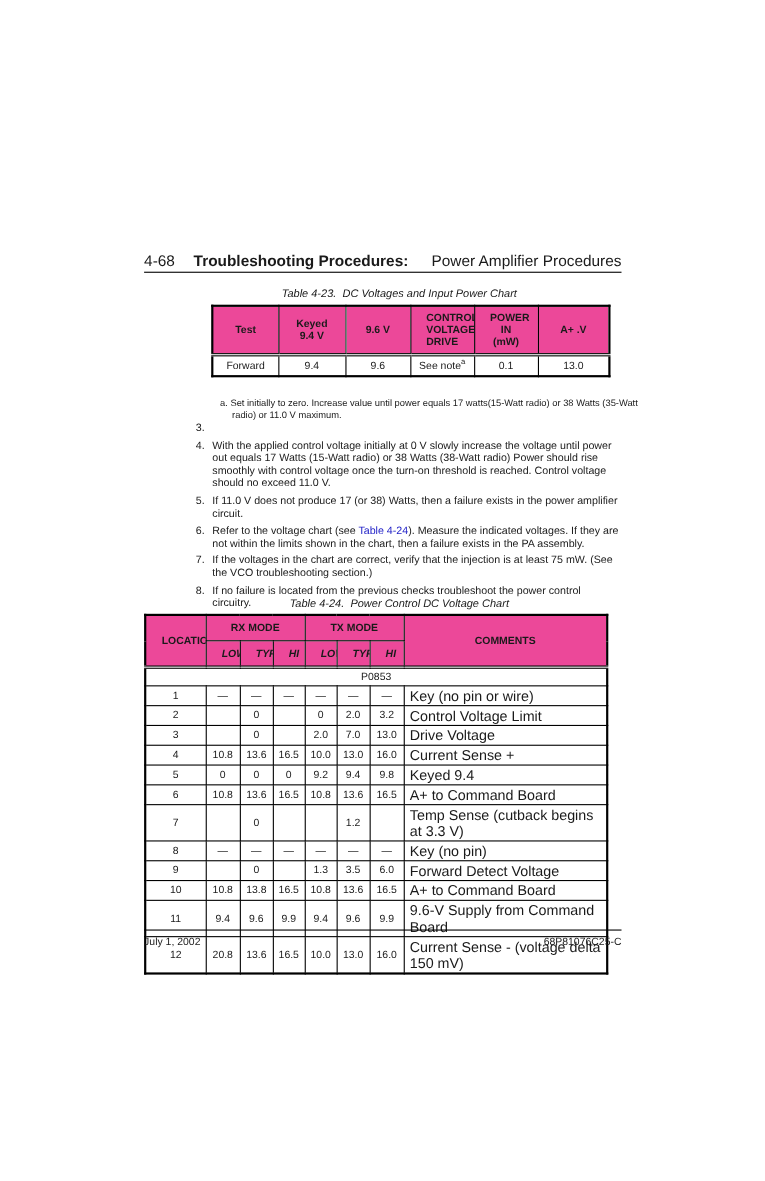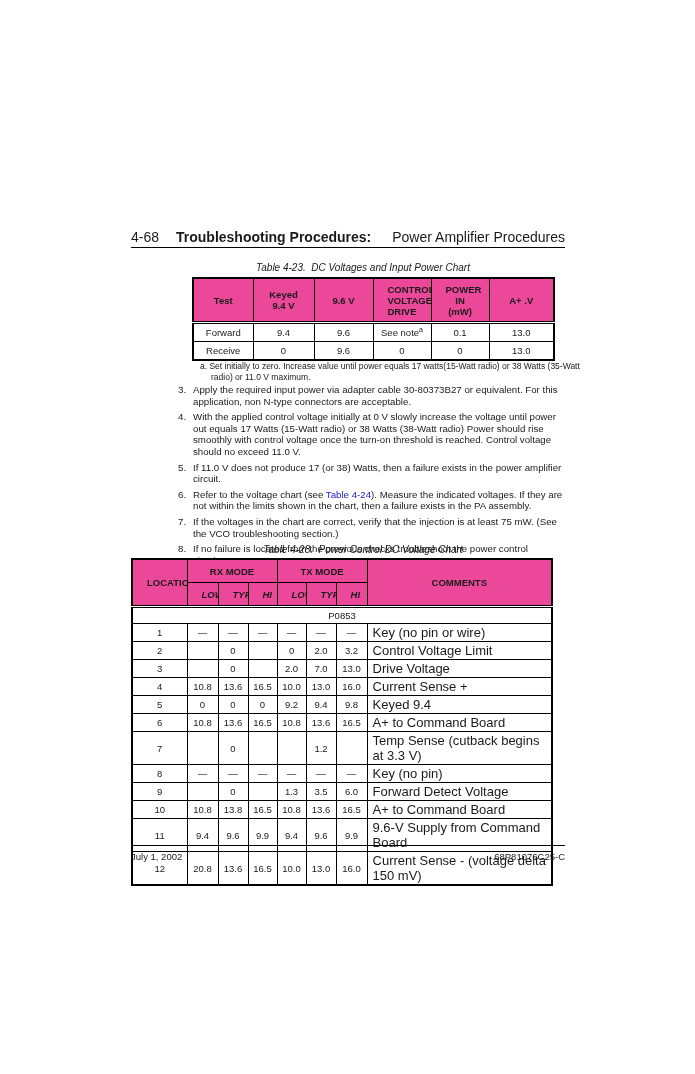--- a/index.html
+++ b/index.html
@@ -137,37 +137,28 @@
   </thead>
   <tbody id="t23-body">
       <tr>
         <td>Forward</td>
         <td>9.4</td>
         <td>9.6</td>
         <td>See note<sup>a</sup></td>
         <td>0.1</td>
         <td>13.0</td>
       </tr>
-      <tr>
-        <td>Receive</td>
-        <td>0</td>
-        <td>9.6</td>
-        <td>0</td>
-        <td>0</td>
-        <td>13.0</td>
-      </tr>
     </tbody>
 </table>
 
 <div class="abs footnote">a. Set initially to zero. Increase value until power equals 17 watts(15-Watt radio) or 38 Watts (35-Watt radio) or 11.0 V maximum.</div>
 
 <div class="abs steps" id="steps">
     <div class="step">
       <div class="step-num">3.</div>
-      <div class="step-text">Apply the required input power via adapter cable 30-80373B27 or equivalent. For this application, non N-type connectors are acceptable.</div>
     </div>
     <div class="step">
       <div class="step-num">4.</div>
       <div class="step-text">With the applied control voltage initially at 0 V slowly increase the voltage until power out equals 17 Watts (15-Watt radio) or 38 Watts (38-Watt radio) Power should rise smoothly with control voltage once the turn-on threshold is reached. Control voltage should no exceed 11.0 V.</div>
     </div>
     <div class="step">
       <div class="step-num">5.</div>
       <div class="step-text">If 11.0 V does not produce 17 (or 38) Watts, then a failure exists in the power amplifier circuit.</div>
     </div>
     <div class="step">
@@ -177,21 +168,21 @@
     <div class="step">
       <div class="step-num">7.</div>
       <div class="step-text">If the voltages in the chart are correct, verify that the injection is at least 75 mW. (See the VCO troubleshooting section.)</div>
     </div>
     <div class="step">
       <div class="step-num">8.</div>
       <div class="step-text">If no failure is located from the previous checks troubleshoot the power control circuitry.</div>
     </div>
   </div>
 
-<div class="abs table-caption caption-24">Table 4-28.  Power Control DC Voltage Chart</div>
+<div class="abs table-caption caption-24">Table 4-24.  Power Control DC Voltage Chart</div>
 
 <table class="abs t24">
   <colgroup>
     <col style="width:55px">
       <col style="width:31px">
       <col style="width:30px">
       <col style="width:29px">
     <col style="width:29px">
       <col style="width:30px">
       <col style="width:31px">

